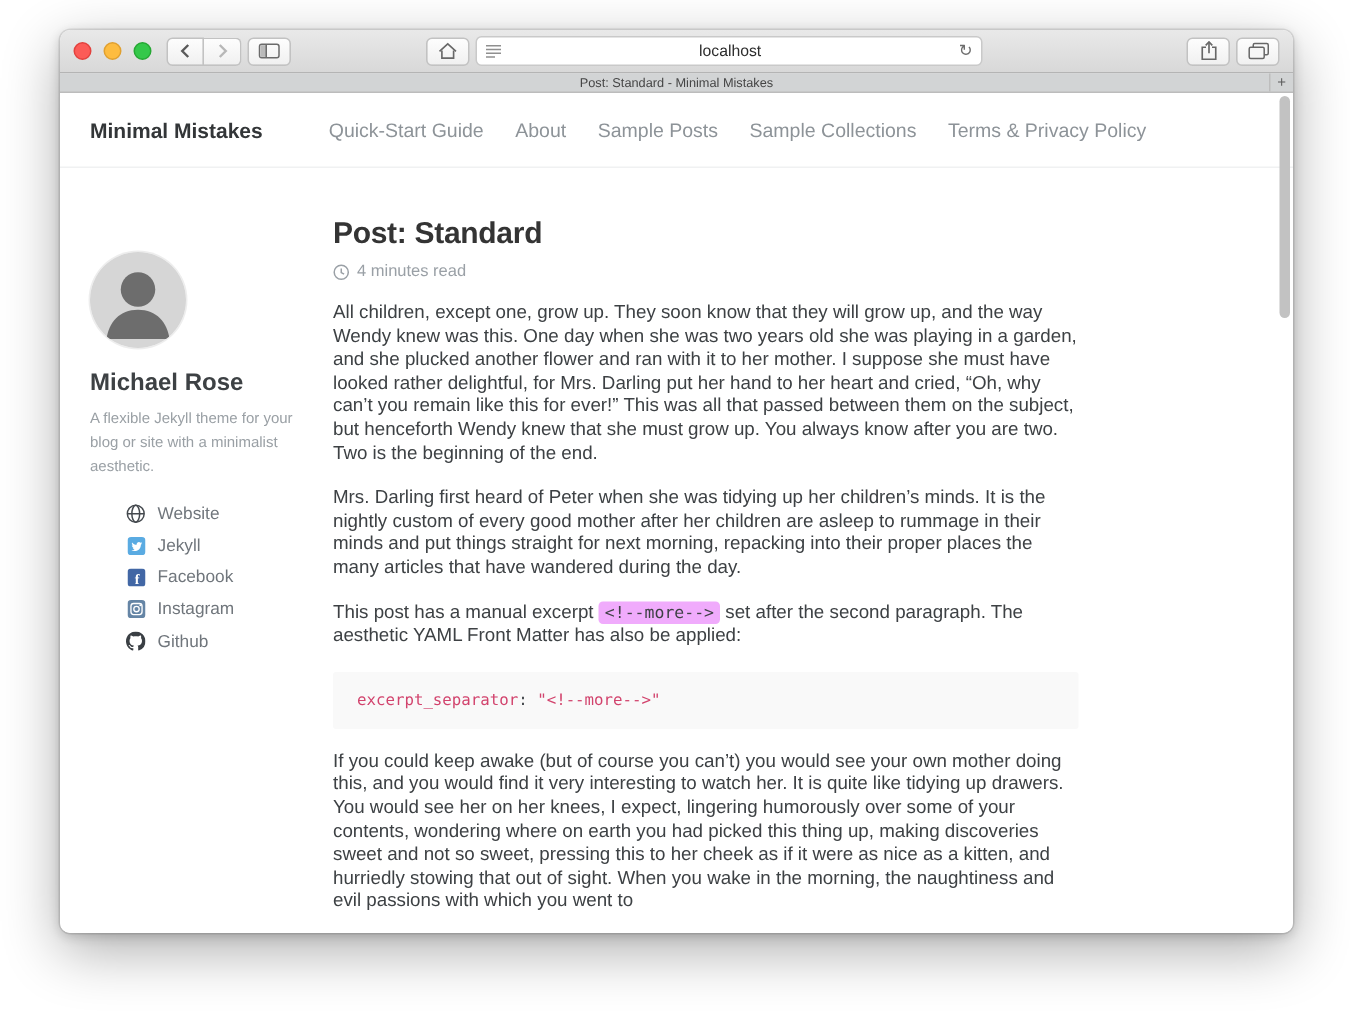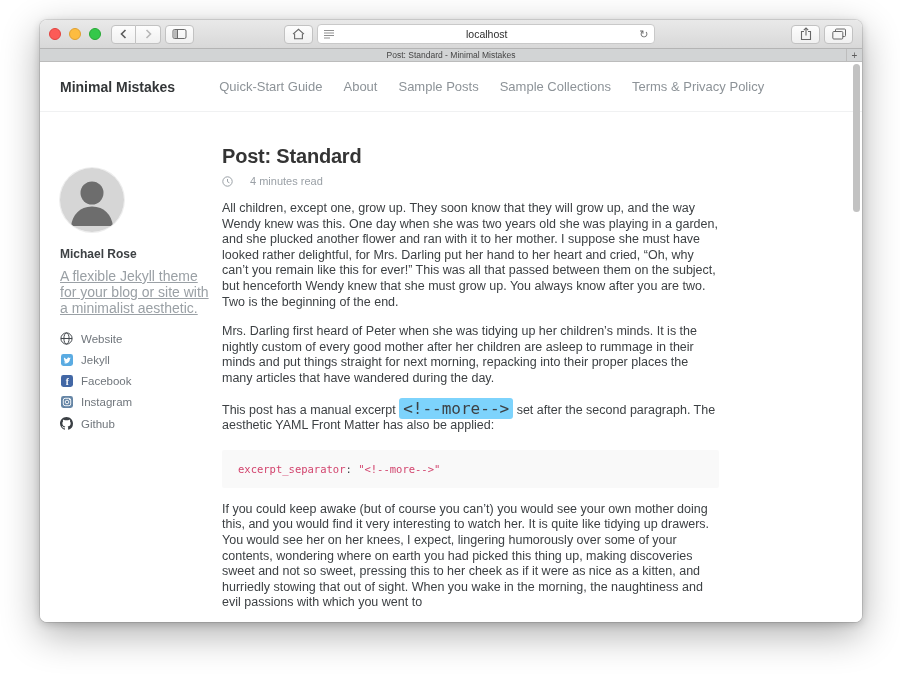--- a/index.html
+++ b/index.html
@@ -54,39 +54,39 @@
               border-bottom:1px solid #f0f1f2; background:#fff; }
   .brand { font-size:14px; font-weight:bold; color:#333638; }
   .mast-nav { display:flex; margin-left:44px; gap:21px; }
   .mast-link { font-size:13px; color:#8d9398; cursor:pointer; }
 
   .page-body { position:relative; }
   
   .sidebar { position:absolute; left:20px; top:56px; width:152px; }
   .avatar { width:64px; height:64px; border-radius:50%; overflow:hidden;
             box-shadow:0 0 0 1px rgba(0,0,0,.07); }
-  .author { margin-top:15px; font-size:12px; font-weight:bold; color:#3d4144; }
-  .bio { margin-top:7px; font-size:14px; line-height:16px; color:#9aa0a5;text-decoration:underline; }
-  .s-links { list-style:none; margin-top:16px; }
+  .author { margin-top:15px; font-size:16px; font-weight:bold; color:#3d4144; }
+  .bio { margin-top:7px; font-size:10px; line-height:16px; color:#9aa0a5; }
+  .s-links { list-style:none; margin-top:16px;margin-left:24px; }
   .s-links li { display:flex; align-items:center; gap:8px; margin-bottom:9px;
                 font-size:11.5px; color:#70767c; cursor:pointer; }
   .s-links .ic { width:13px; display:flex; justify-content:center; }
 
   
   .main { margin-left:182px; width:497px; padding-top:13px; }
   .breadcrumb { font-size:11.5px; color:#3d4144; }
   .breadcrumb .bc-link { color:#7cb3d2; cursor:pointer; }
   .breadcrumb .bc-current { font-weight:bold; }
   .post-title { margin-top:20px; font-size:20px; font-weight:bold; color:#343434;
                 letter-spacing:-.2px; }
-  .post-meta { margin-top:7px; display:flex; align-items:center; gap:17px;
+  .post-meta { margin-top:7px; display:flex; align-items:center; gap:5px;
                font-size:11px; color:#9aa0a6; }
   .para { margin-top:14px; font-size:12.5px; line-height:15.6px; color:#3d4144; }
-  code.inline { font-family:"DejaVu Sans Mono", monospace; font-size:16px;
-                background:#7dd3fc; padding:1px 4px; border-radius:3px; color:#3d4144; }
+  code.inline { font-family:"DejaVu Sans Mono", monospace; font-size:11px;
+                background:#f0abfc; padding:1px 4px; border-radius:3px; color:#3d4144; }
   .codeblock { margin-top:16px; background:#f9f9f9; border-radius:2px;
                padding:13px 16px; font-family:"DejaVu Sans Mono", monospace;
                font-size:10.5px; }
   .cb-key, .cb-val { color:#d2436d; }
   .cb-sep { color:#45494d; }
 </style>
 </head>
 <body>
 
 <div class="stage">

